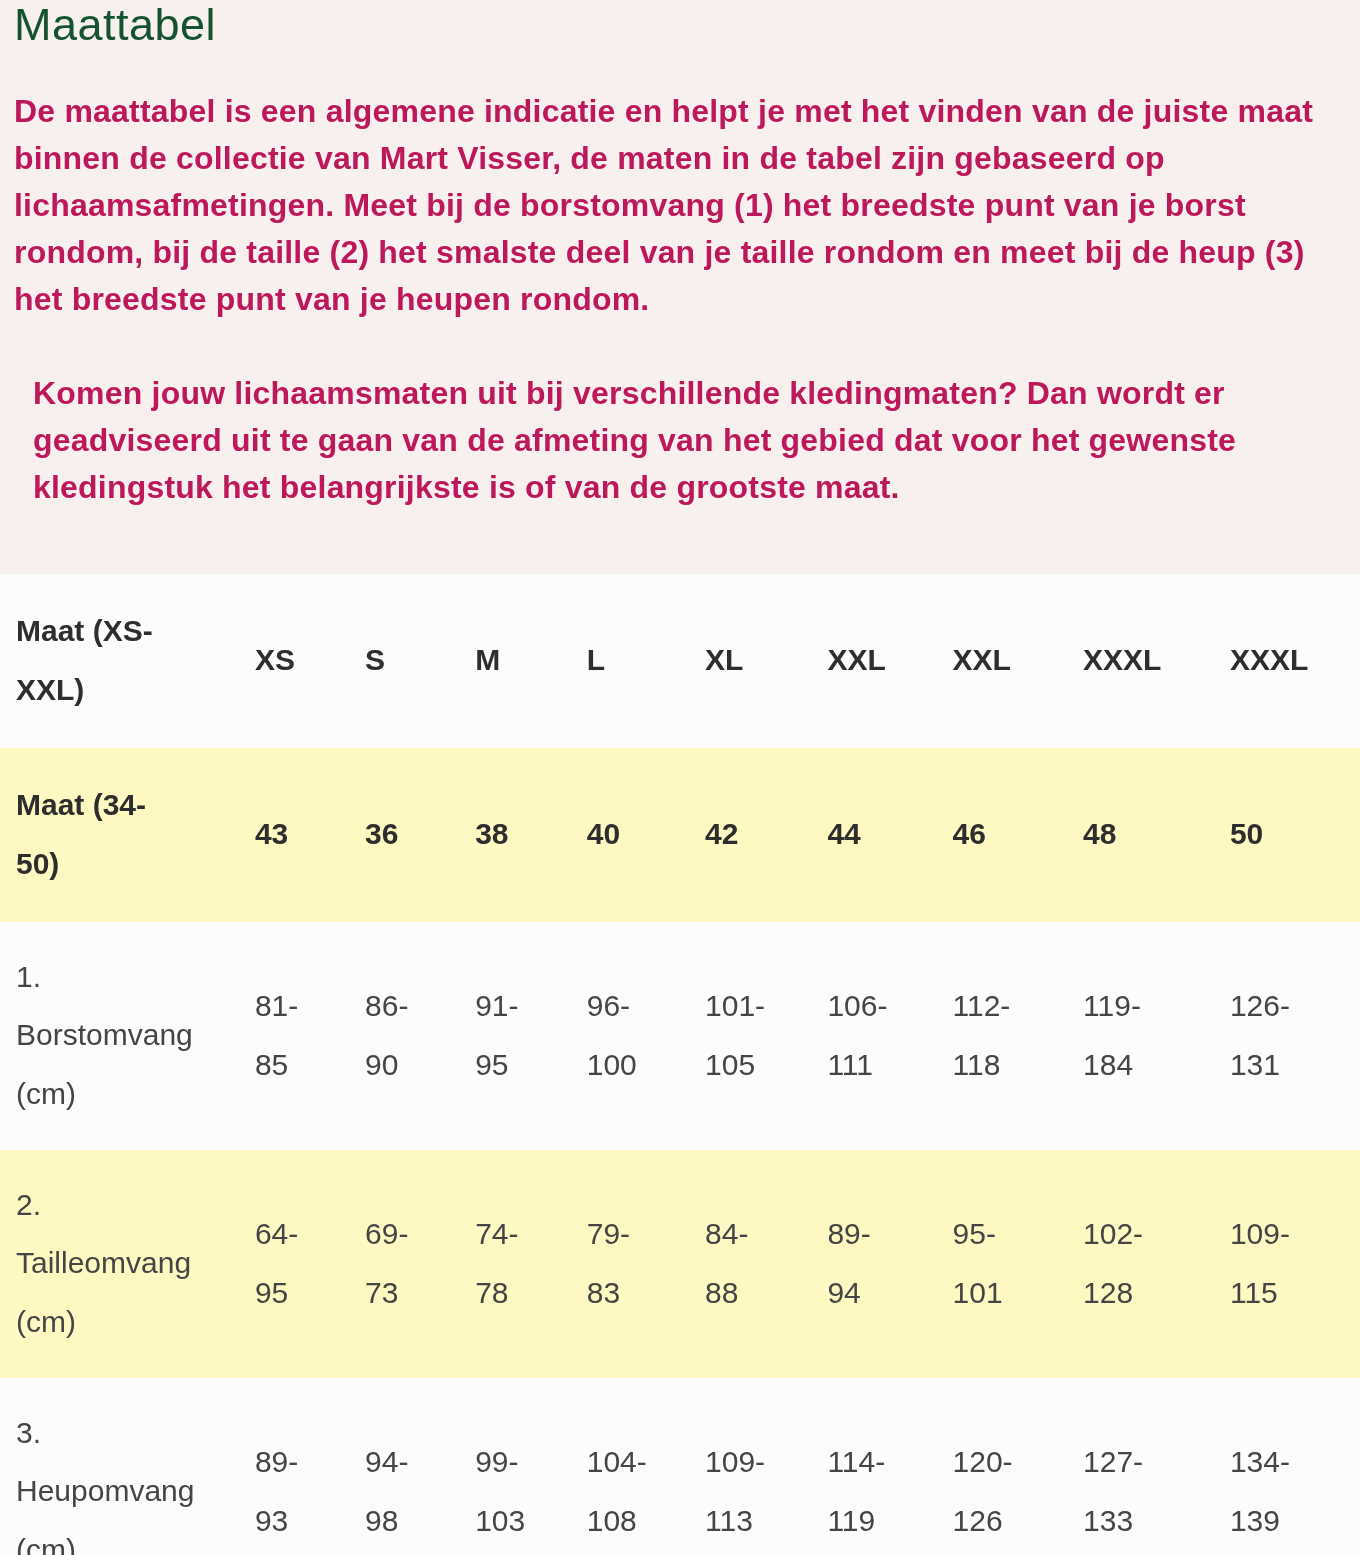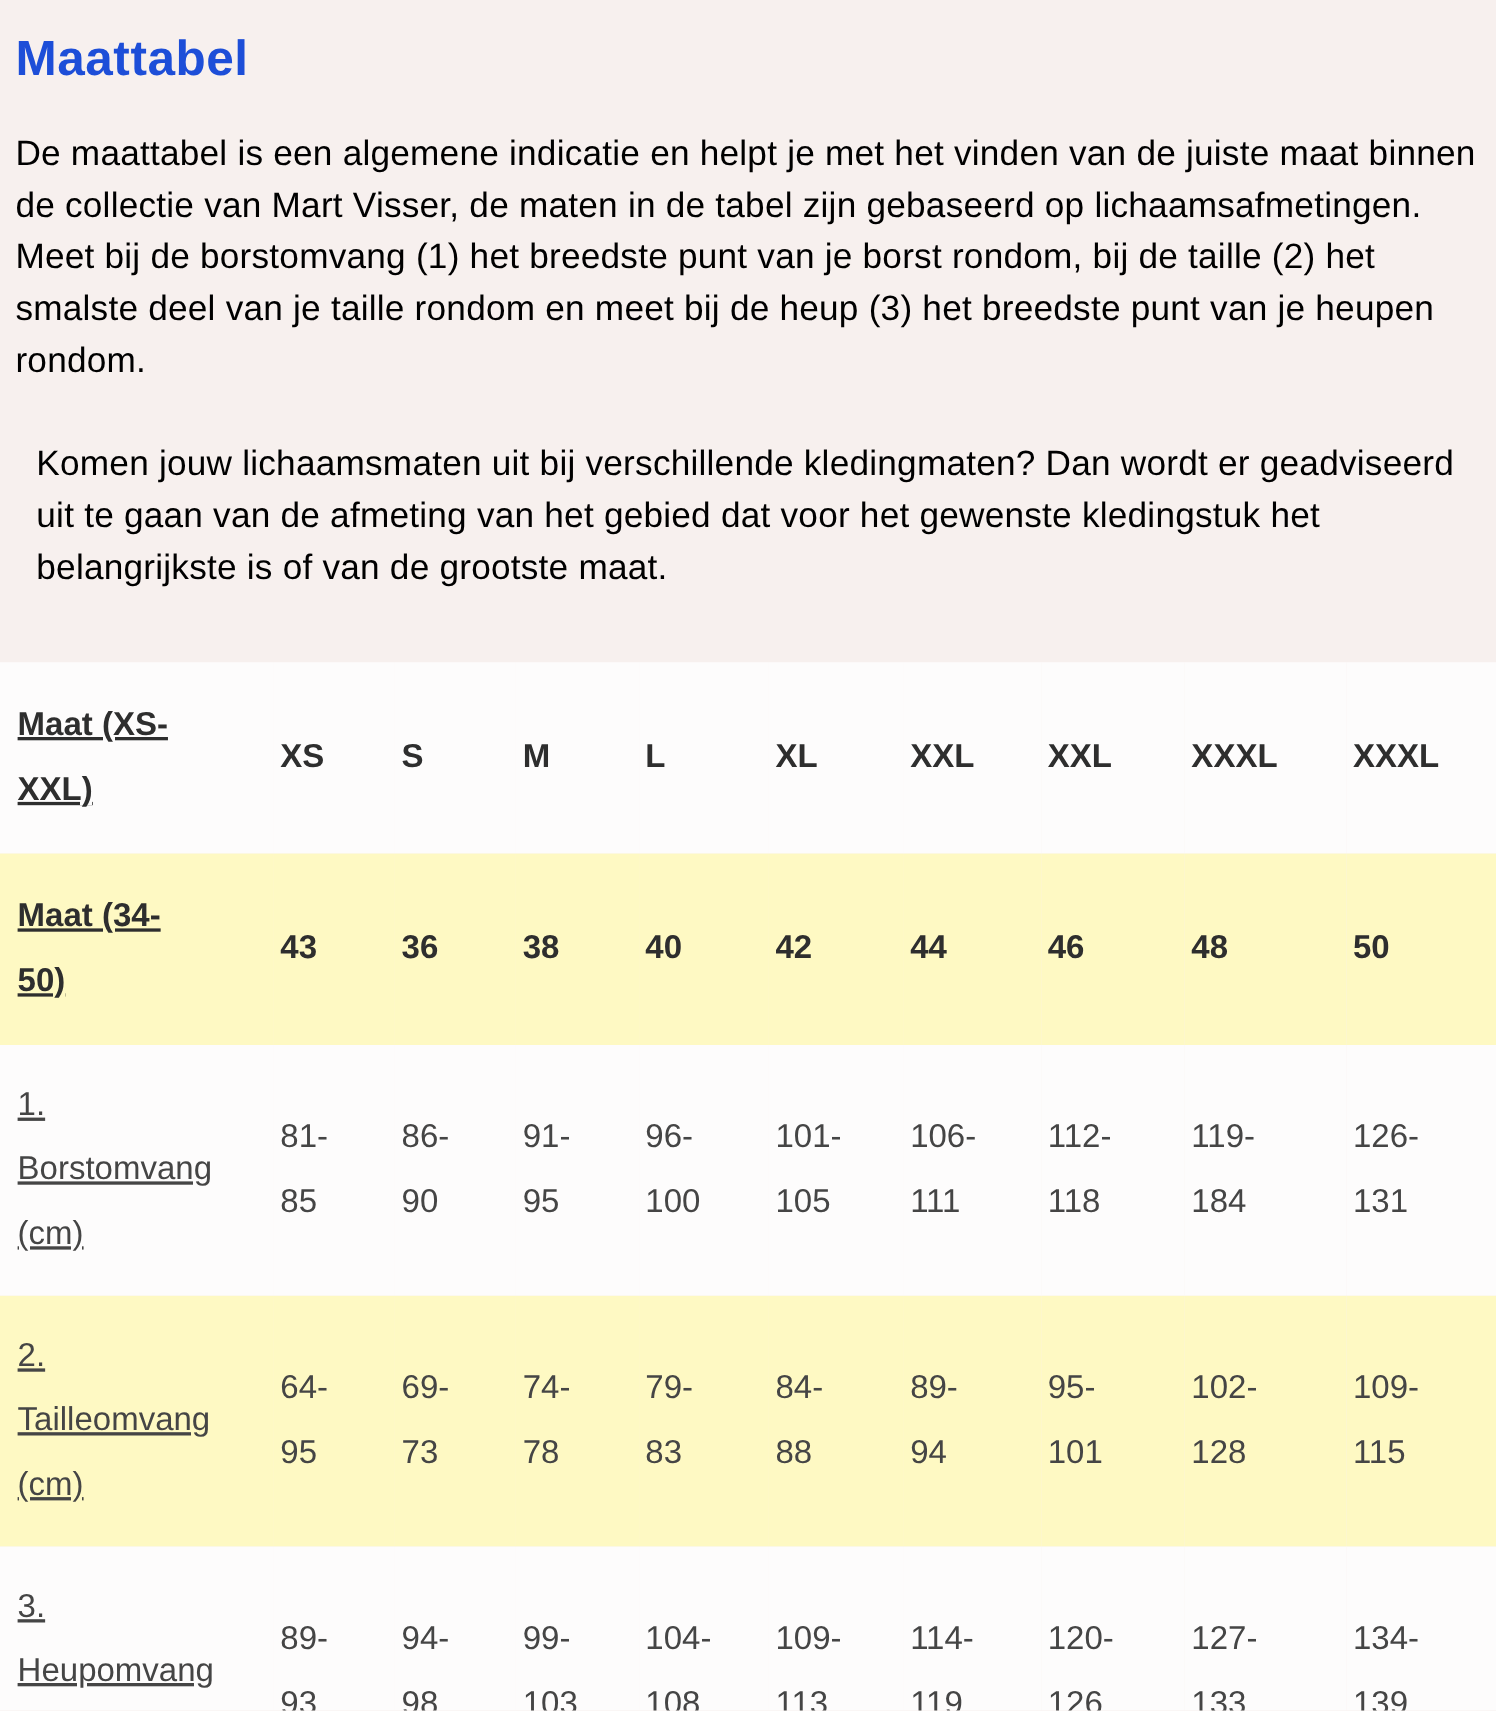--- a/index.html
+++ b/index.html
@@ -10,35 +10,34 @@
     background: #f7f0ee;
     font-family: "Liberation Sans", sans-serif;
     color: #1d1d1d;
   }
   .page { width: 1360px; }
 
   .intro { padding: 0 14px; }
 
   h1.page-title {
     margin: 0;
-    padding-top: 28px;
     font-size: 45px;
     line-height: 1.1;
-    font-weight: 700;
-    color: #1d4ed8;
+    font-weight: 400;
+    color: #14532d;
     letter-spacing: 0.5px;
   }
 
   p.body-par {
     margin: 0;
     margin-top: 38px;
     font-size: 32px;
     line-height: 47px;
-    font-weight: 400;
-    color: #000000;
+    font-weight: 700;
+    color: #be185d;
     letter-spacing: 0.2px;
     max-width: 1336px;
   }
   p.body-par + p.body-par { margin-top: 47px; margin-left: 19px; }
 
   table.size-table {
     margin-top: 63px;
     width: 1360px;
     border-collapse: collapse;
     table-layout: fixed;
@@ -47,21 +46,20 @@
     vertical-align: middle;
     font-size: 30px;
     line-height: 1.95;
     white-space: pre-line;
     padding: 10px 6px;
   }
   .size-table td.lbl {
     text-align: left;
     padding-left: 16px;
     white-space: pre-line;
-    text-decoration: underline;
   }
   .size-table td.val { }
 
   tr.row-light { background: #fdfcfc; }
   tr.row-pink  { background: #fef9c3; }
 
   tr.row-head td {
     font-weight: 700;
     color: #2e2e2e;
   }

